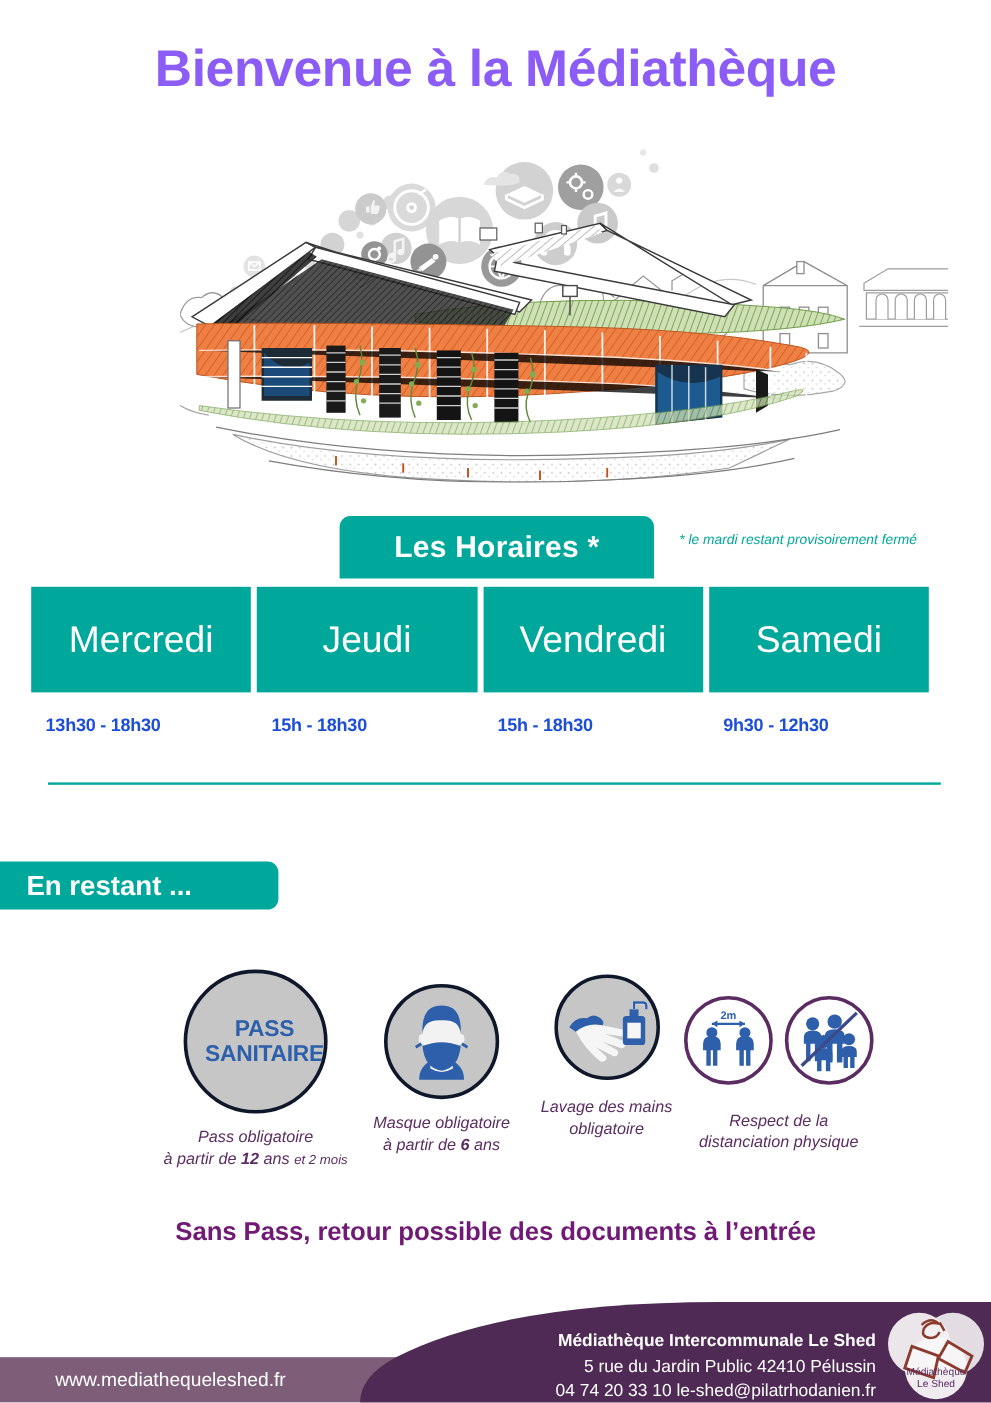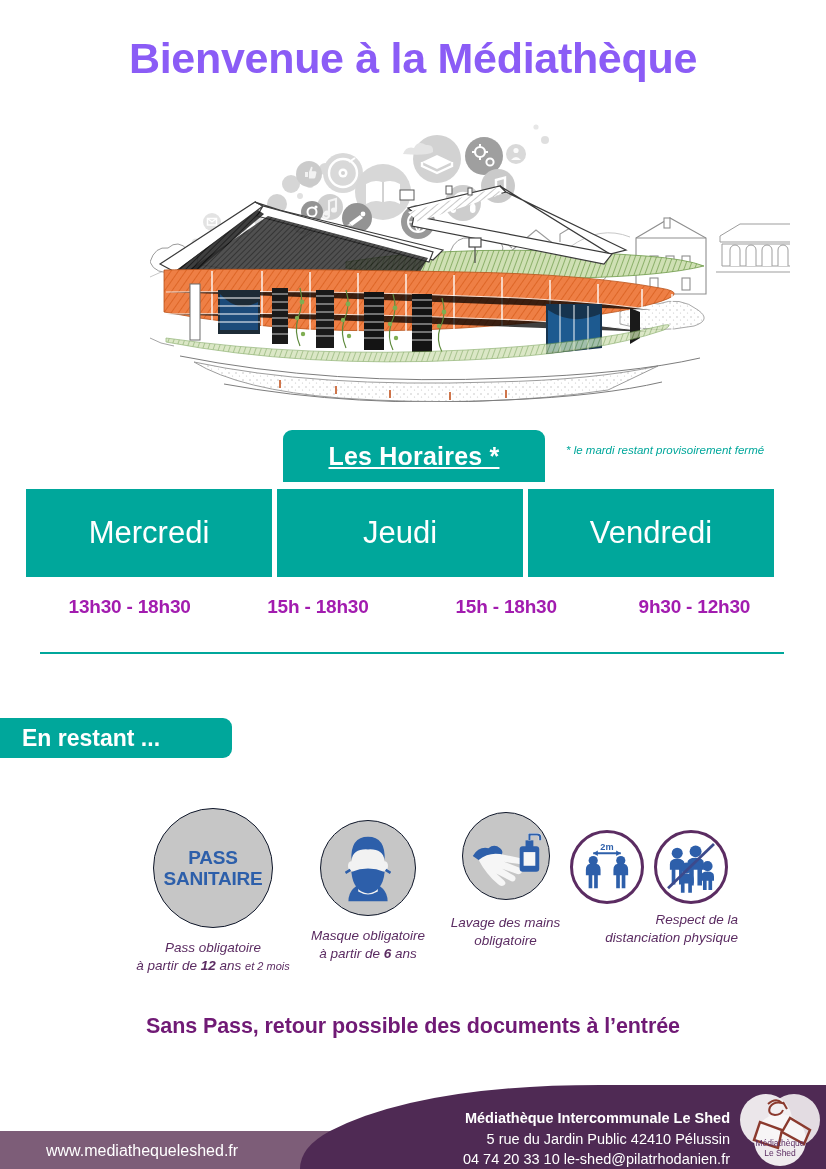--- a/index.html
+++ b/index.html
@@ -49,21 +49,20 @@
     height: 52px;
     background: #00A79B;
     border-radius: 9px 9px 0 0;
     color: #fff;
     font-size: 25px;
     font-weight: bold;
     display: flex;
     align-items: center;
     justify-content: center;
     letter-spacing: 0.2px;
-    text-decoration: underline;
   }
   .horaires-note {
     position: absolute;
     left: 566px;
     top: 443px;
     width: 210px;
     font-size: 11.5px;
     font-style: italic;
     color: #00A79B;
     line-height: 1.35;
@@ -92,23 +91,22 @@
   .hours-row {
     position: absolute;
     left: 38px;
     top: 596px;
     width: 748px;
     display: flex;
     gap: 5px;
   }
   .hour-cell {
     flex: 1;
-    text-align: center;
-    color: #a21caf;
-    font-size: 19px;
+    color: #1d4ed8;
+    font-size: 15px;
     font-weight: bold;
     letter-spacing: -0.2px;
   }
   .hours-rule {
     position: absolute;
     left: 40px;
     top: 652px;
     width: 744px;
     height: 2px;
     background: #00A79B;
@@ -150,25 +148,25 @@
     color: #5B2C62;
     line-height: 1.35;
     white-space: nowrap;
   }
   .picto-caption b { font-weight: bold; }
   .picto-caption .sm { font-size: 11px; }
 
   .circle-gray {
     border-radius: 50%;
     background: #C6C6C6;
-    border: 1px solid #0f172a;
+    border: 3px solid #0f172a;
     box-sizing: border-box;
     display: flex;
     align-items: center;
-    justify-content: center;
+    justify-content: flex-end;
     overflow: hidden;
     position: relative;
   }
   .circle-white {
     border-radius: 50%;
     background: #ffffff;
     border: 3px solid #5B2C62;
     box-sizing: border-box;
     display: flex;
     align-items: center;
@@ -515,20 +513,21 @@
 
 <div class="horaires-tab">
   <span>Les Horaires *</span>
 </div>
 <div class="horaires-note">* le mardi restant provisoirement fermé</div>
 
 <div class="days-row">
   <div class="day-cell">Mercredi</div>
   <div class="day-cell">Jeudi</div>
   <div class="day-cell">Vendredi</div>
+  <div class="day-cell">Samedi</div>
 </div>
 
 <div class="hours-row">
   <div class="hour-cell">13h30 - 18h30</div>
   <div class="hour-cell">15h - 18h30</div>
   <div class="hour-cell">15h - 18h30</div>
   <div class="hour-cell">9h30 - 12h30</div>
 </div>
 <div class="hours-rule"></div>
 
@@ -614,21 +613,21 @@
             <path d="M33 33 q0 -6 9 -6 q9 0 9 6 v7 h-2 v17 h-5 v-17 h-4 v17 h-5 v-17 h-2z"></path>
             <circle cx="32" cy="38" r="6"></circle>
             <path d="M24 50 q0 -6 8 -6 q8 0 8 6 v5 h-2 v10 h-4 v-10 h-4 v10 h-4 v-10 h-2z"></path>
             <circle cx="55" cy="36" r="5.5"></circle>
             <path d="M48 47 q0 -5 7 -5 q7 0 7 5 v5 h-2 v10 h-4 v-10 h-2 v10 h-4 v-10 h-2z"></path>
           </g>
           <path d="M12 60 L62 12" stroke="#3C4A8C" stroke-width="3" fill="none"></path>
         </svg>
       </div>
     </div>
-    <div class="picto-caption" style="margin-top:7px;text-align:right;">
+    <div class="picto-caption" style="margin-top:21px;">
       <div>Respect de la</div>
       <div>distanciation physique</div>
     </div>
   </div>
 </div>
 
 <div class="sans-pass">Sans Pass, retour possible des documents à l’entrée</div>
 
 <div class="footer">
   <svg width="826" height="84" viewBox="0 0 826 84" xmlns="http://www.w3.org/2000/svg">

